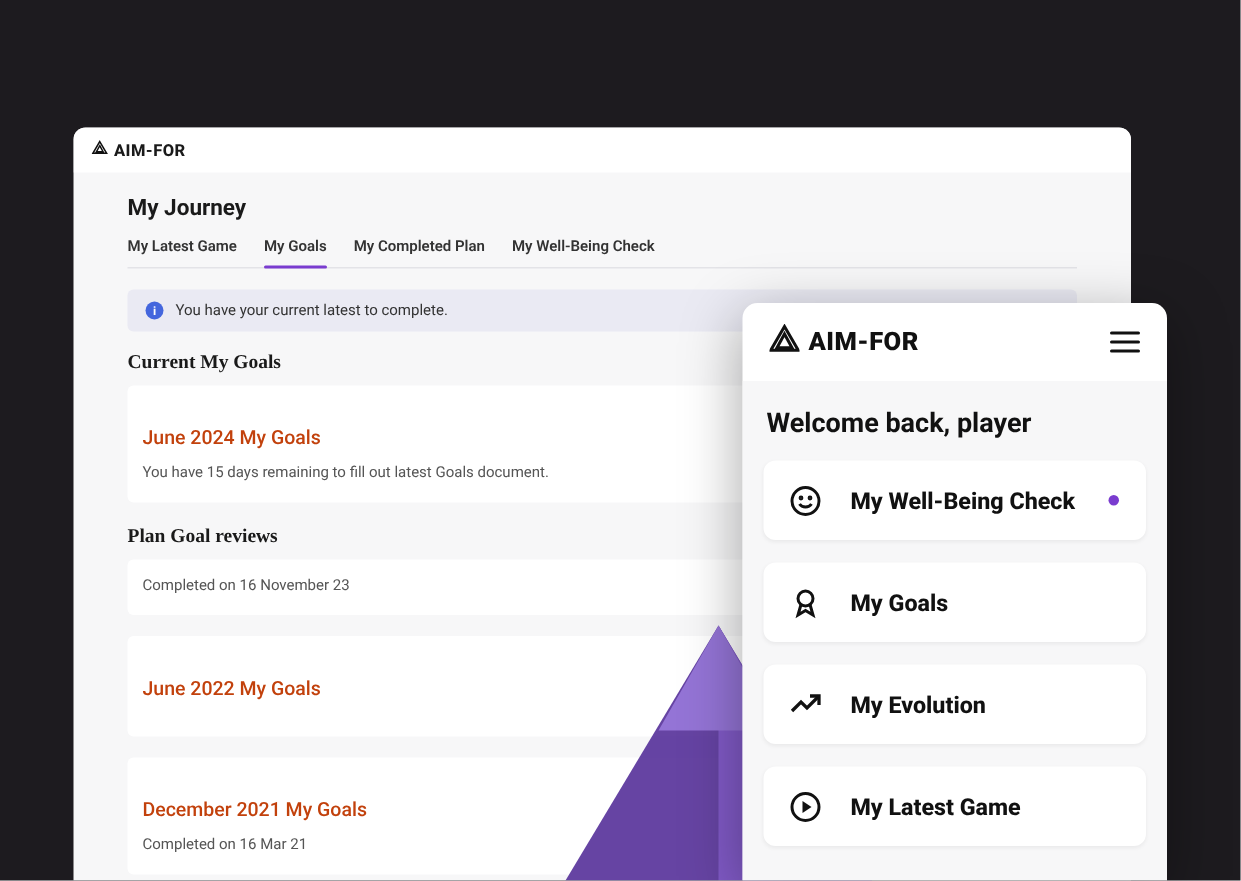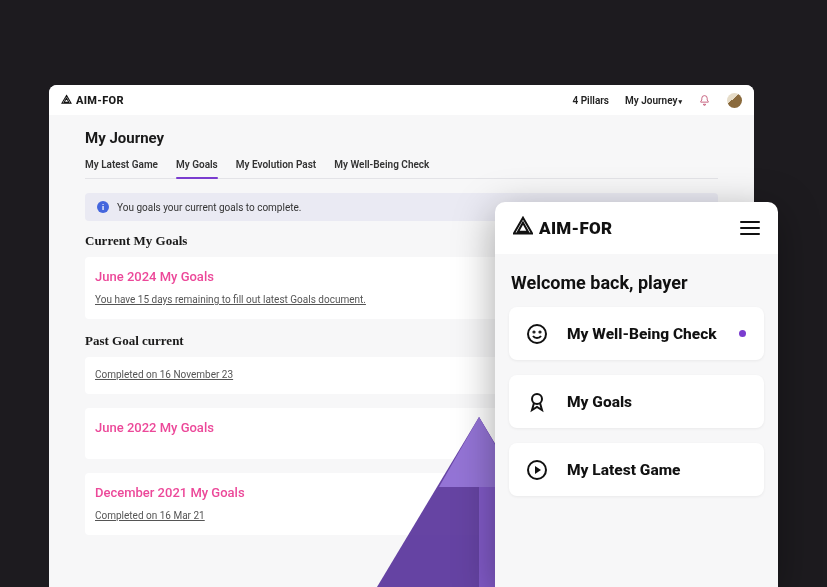--- a/index.html
+++ b/index.html
@@ -20,24 +20,24 @@
   .page-title-d { font-size: 15px; font-weight: 700; color: #1a1a1a; margin-bottom: 10px; }
   .tabs { display: flex; gap: 18px; border-bottom: 1px solid #e3e3e7; margin-bottom: 14px; }
   .tab { font-size: 10px; font-weight: 600; color: #333; padding: 2px 0 8px 0; cursor: pointer; position: relative; }
   .tab.active::after { content:""; position:absolute; left:0; right:0; bottom:-1px; height:2px; background:#7a3ccf; border-radius:2px; }
   
   .info-banner { background: #eaeaf3; border-radius: 4px; padding: 8px 12px; display: flex; align-items: center; gap: 8px; font-size: 10px; color: #333; margin-bottom: 12px; }
   .info-icon { width: 12px; height: 12px; border-radius: 50%; background: #4466dd; color: #fff; font-size: 8px; display:flex; align-items:center; justify-content:center; font-weight:700; }
 
   .section-h { font-size: 13px; font-weight: 700; color: #1a1a1a; margin-bottom: 8px; font-family: Liberation Serif, serif; }
   .card { background: #fff; border-radius: 4px; padding: 12px 10px 14px 10px; margin-bottom: 14px; }
-  .card-title { font-size: 13px; font-weight: 400; color: #ec4899; margin-bottom: 10px; }
+  .card-title { font-size: 13px; font-weight: 400; color: #c2410c; margin-bottom: 10px; margin-top: 16px; }
   .card-title .bold { font-weight: 700; }
   .card-title.allreg { font-weight: 500; }
-  .card-sub { font-size: 10px; color: #555; text-decoration: underline; }
+  .card-sub { font-size: 10px; color: #555; }
   .pyramid { position:absolute; left:300px; bottom:-40px; width:260px; height:220px; pointer-events:none; opacity:0.95; }
 
   
   .mobile { position: absolute; left: 495px; top: 202px; width: 283px; height: 385px; background: #fff; border-radius: 10px 10px 0 0; box-shadow: 0 10px 40px rgba(0,0,0,0.35); overflow: hidden; }
   .mobile-header { height: 52px; display: flex; align-items: center; justify-content: space-between; padding: 0 18px; }
   .logo-mobile { display: flex; align-items: center; gap: 6px; font-weight: 900; font-size: 17px; color: #111; letter-spacing: 0.3px; }
   .hamburger { width: 20px; cursor: pointer; display:flex; flex-direction:column; gap:4px; }
   .hamburger span { display:block; height:2px; background:#111; border-radius:1px; }
   .mobile-body { padding: 4px 14px 12px 14px; background: #f7f7f8; height: calc(100% - 52px); }
   .welcome { font-size: 18px; font-weight: 700; color: #111; margin: 14px 0 14px 2px; }
@@ -52,58 +52,46 @@
 <div class="desktop-window">
   <div class="desktop-header">
     <div class="logo-desktop">
       <span class="logo-triangle">
         <svg width="11" height="11" viewBox="0 0 24 24">
             <path d="M12 3 L22 20 L2 20 Z M12 9 L17 18 L7 18 Z" fill="none" stroke="#111" stroke-width="2.2"></path>
           </svg>
       </span>
       <span>AIM-FOR</span>
     </div>
-    <div class="header-right">
-      <div class="hlink">4 Pillars</div>
-      <div class="hlink">
-        <span>My Journey</span><span class="chev">▾</span>
-      </div>
-      <div class="bell">
-        <svg width="13" height="13" viewBox="0 0 24 24">
-            <path d="M12 3a5 5 0 0 0-5 5v3l-2 3v1h14v-1l-2-3V8a5 5 0 0 0-5-5Zm0 18a2 2 0 0 0 2-2h-4a2 2 0 0 0 2 2Z" fill="none" stroke="currentColor" stroke-width="1.6"></path>
-          </svg>
-      </div>
-      <div class="avatar"></div>
-    </div>
   </div>
 
   <div class="desktop-content">
     <div class="page-title-d">My Journey</div>
 
     <div class="tabs">
       <div class="tab">My Latest Game</div>
       <div class="tab active">My Goals</div>
-      <div class="tab">My Evolution Past</div>
+      <div class="tab">My Completed Plan</div>
       <div class="tab">My Well-Being Check</div>
     </div>
 
     <div class="info-banner">
       <div class="info-icon">i</div>
-      <span>You goals your current goals to complete.</span>
+      <span>You have your current latest to complete.</span>
     </div>
 
     <div class="section-h">Current My Goals</div>
     <div class="card">
       <div class="card-title allreg">
         <span>June 2024 </span><span>My Goals</span>
       </div>
       <div class="card-sub">You have 15 days remaining to fill out latest Goals document.</div>
     </div>
 
-    <div class="section-h">Past Goal current</div>
+    <div class="section-h">Plan Goal reviews</div>
 
     <div class="card">
       <div class="card-sub">Completed on 16 November 23</div>
     </div>
 
     <div class="card">
       <div class="card-title allreg">
         <span>June 2022 </span><span>My Goals</span>
       </div>
     </div>
@@ -158,20 +146,29 @@
     <div class="mcard">
       <div class="icon">
         <svg width="24" height="24" viewBox="0 0 24 24" fill="none" stroke="#111" stroke-width="2">
             <circle cx="12" cy="9" r="5"></circle>
             <path d="M9 13l-2 7 5-3 5 3-2-7"></path>
           </svg>
       </div>
       <span class="label">My Goals</span>
     </div>
 
+    <div class="mcard">
+      <div class="icon">
+        <svg width="24" height="24" viewBox="0 0 24 24" fill="none" stroke="#111" stroke-width="2.2">
+            <polyline points="3,16 9,10 13,14 21,6"></polyline>
+            <polyline points="15,6 21,6 21,12"></polyline>
+          </svg>
+      </div>
+      <span class="label">My Evolution</span>
+    </div>
 
     <div class="mcard">
       <div class="icon">
         <svg width="24" height="24" viewBox="0 0 24 24" fill="none" stroke="#111" stroke-width="2">
             <circle cx="12" cy="12" r="9"></circle>
             <polygon points="10,8 16,12 10,16" fill="#111" stroke="none"></polygon>
           </svg>
       </div>
       <span class="label">My Latest Game</span>
     </div>

